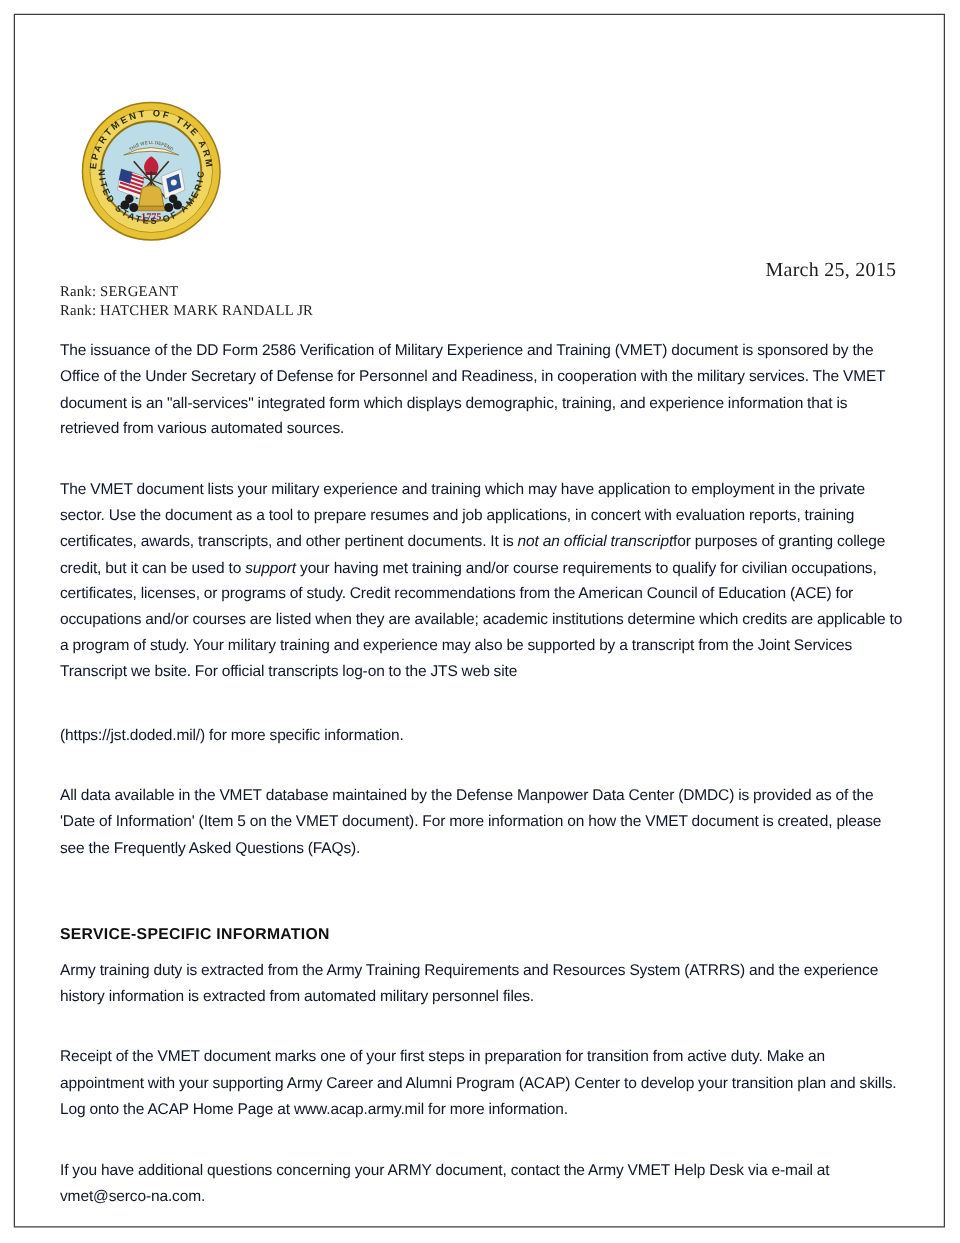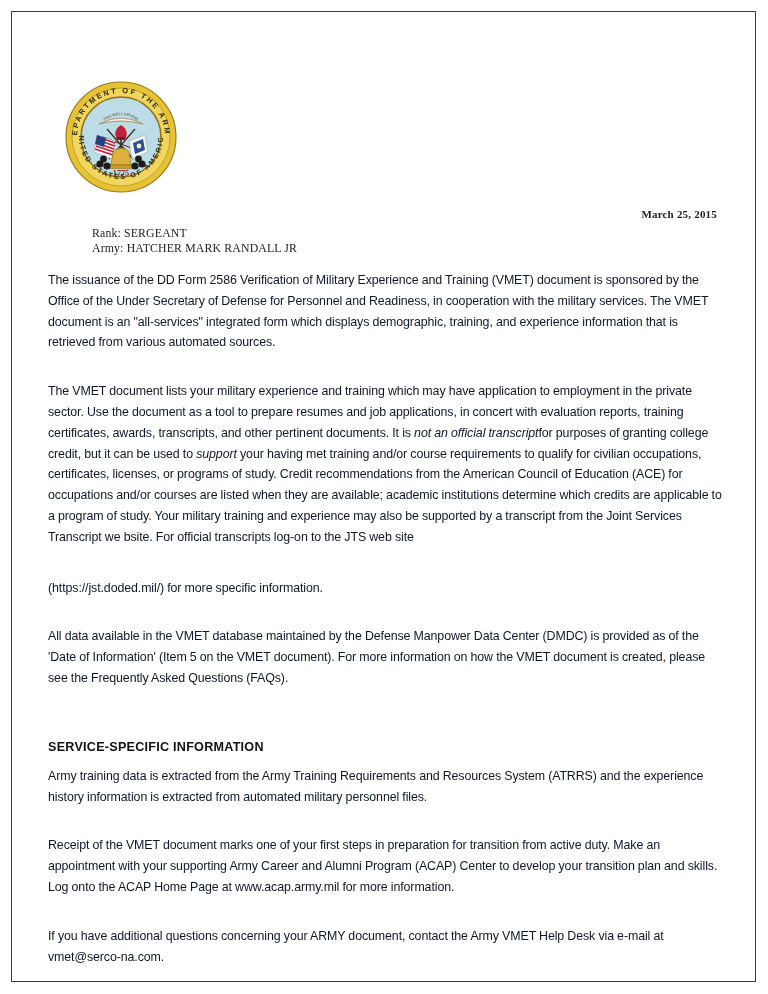--- a/index.html
+++ b/index.html
@@ -42,36 +42,35 @@
     height: 116px;
   }
   .seal svg { display: block; width: 116px; height: 116px; }
 
   
   .doc-date {
     position: absolute;
     right: 38px;
     top: 196px;
     font-family: "Liberation Serif", serif;
-    font-size: 11px;
+    font-size: 16px;
     letter-spacing: 0.2px;
     color: #1d1d1d;
     white-space: nowrap;
-    font-weight: bold;
   }
   .identity {
     position: absolute;
     left: 36px;
     top: 214px;
     font-family: "Liberation Serif", serif;
     font-size: 11.8px;
     line-height: 15px;
     color: #1d1d1d;
   }
-  .identity div { white-space: nowrap; letter-spacing: 0.15px; margin-left: 44px; }
+  .identity div { white-space: nowrap; letter-spacing: 0.15px; }
 
   
   .body-copy {
     position: absolute;
     left: 36px;
     top: 258px;
     width: 674px;
   }
   .para {
     font-size: 12.4px;
@@ -161,21 +160,21 @@
         <circle cx="75.5" cy="80" r="3.4" fill="#1b1b1b"></circle>
 
         <text x="58" y="97" text-anchor="middle" font-family="Liberation Serif, serif" font-size="8.2" font-weight="bold" fill="#9c1b2a">1775</text>
       </svg>
     </div>
 
     <div class="doc-date">March 25, 2015</div>
 
     <div class="identity">
       <div>Rank: SERGEANT</div>
-      <div>Army: HATCHER MARK RANDALL JR</div>
+      <div>Rank: HATCHER MARK RANDALL JR</div>
     </div>
 
     <div class="body-copy">
 
       <p class="para">The issuance of the DD Form 2586  Verification of Military Experience and Training (VMET) document is sponsored by the Office of the Under Secretary of Defense for Personnel and Readiness, in cooperation with the military services. The VMET document is an "all-services" integrated form which displays demographic, training, and experience information that is retrieved from various automated sources.</p>
 
       <div class="gap-sm"></div>
 
       <p class="para tight"><span>The VMET document lists your military experience and training which may have application to employment in the private sector. Use the document as a tool to prepare resumes and job applications, in concert with evaluation reports, training certificates, awards, transcripts, and other pertinent documents. It is </span><span class="it">not an official transcript</span><span>for purposes of granting college credit, but it can be used to </span><span class="it">support</span><span> your having met training and/or course requirements to qualify for civilian occupations, certificates, licenses, or programs of study. Credit recommendations from the American Council of Education (ACE) for occupations and/or courses are listed when they are available; academic institutions determine which credits are applicable to a program of study. Your military training and experience may also be supported by a transcript from the Joint Services Transcript we bsite. For official transcripts log-on to the JTS web site</span></p>
 
@@ -184,21 +183,21 @@
       <p class="para">(https://jst.doded.mil/) for more specific information.</p>
 
       <div class="gap-sm"></div>
 
       <p class="para">All data available in the VMET database maintained by the Defense Manpower Data Center (DMDC) is provided as of the 'Date of Information' (Item 5 on the VMET document). For more information on how the VMET document is created, please see the Frequently Asked Questions (FAQs).</p>
 
       <div class="gap-lg"></div>
 
       <h2 class="section-heading">SERVICE-SPECIFIC  INFORMATION</h2>
 
-      <p class="para">Army training data is extracted from the Army Training Requirements and Resources System (ATRRS) and the experience history information is extracted from automated military personnel files.</p>
+      <p class="para">Army training duty is extracted from the Army Training Requirements and Resources System (ATRRS) and the experience history information is extracted from automated military personnel files.</p>
 
       <div class="gap-sm"></div>
 
       <p class="para">Receipt of the VMET document marks one of your first steps in preparation for transition from active duty. Make an appointment with your supporting Army Career and Alumni Program (ACAP) Center to develop your transition plan and skills. Log onto the ACAP Home Page at www.acap.army.mil for more information.</p>
 
       <div class="gap-sm"></div>
 
       <p class="para">If you have additional questions concerning your ARMY document, contact the Army VMET Help Desk via e-mail at vmet@serco-na.com.</p>
 
     </div>

